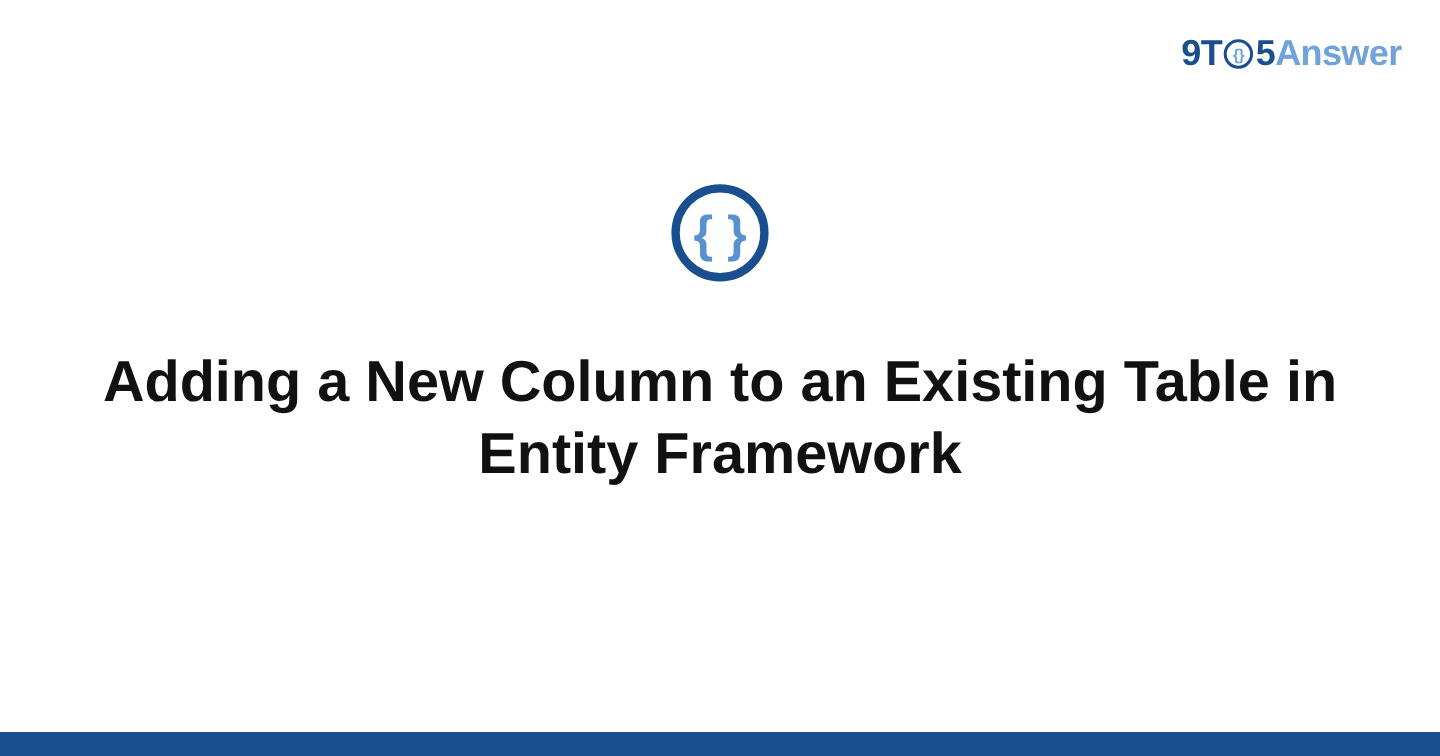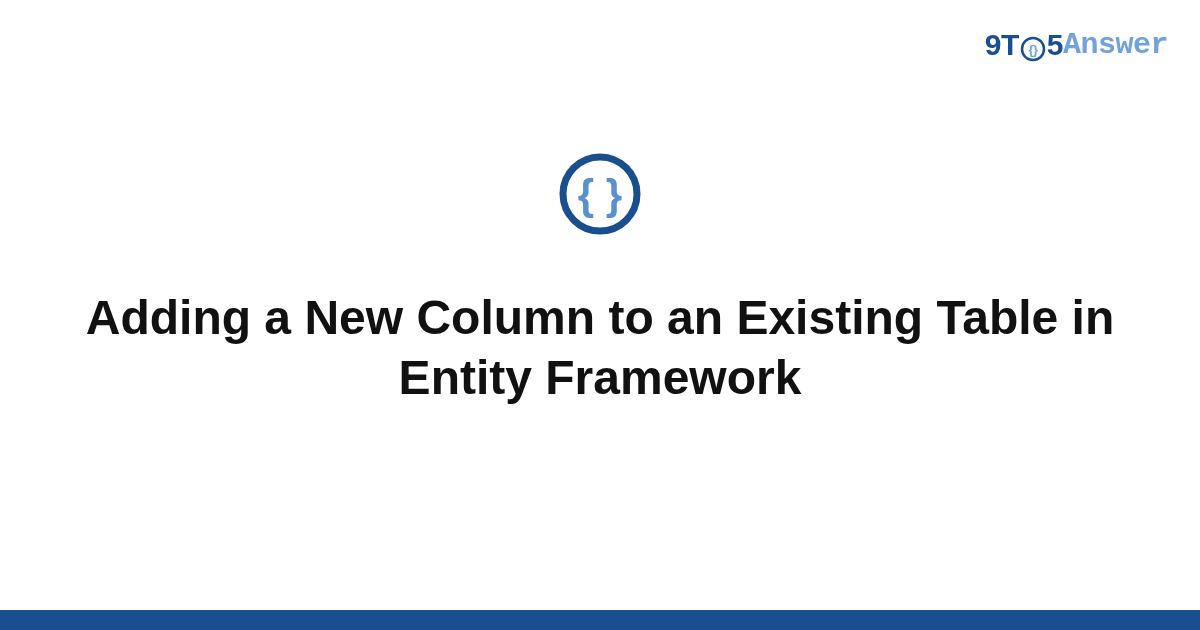--- a/index.html
+++ b/index.html
@@ -16,40 +16,39 @@
       overflow: hidden;
     }
     .logo-wrap {
       position: absolute;
       top: 28px;
       right: 32px;
       font-weight: 600;
       font-size: 30px;
       letter-spacing: -0.5px;
       display: flex;
-      align-items: flex-end;
+      align-items: center;
     }
     .logo-9t {
       color: #1a4f8f;
       font-weight: 700;
     }
     .logo-o {
       display: inline-flex;
       align-items: center;
       justify-content: center;
       margin: 0 1px;
     }
     .logo-5 {
       color: #1a4f8f;
       font-weight: 700;
     }
     .logo-answer {
       color: #6fa3d9;
       font-weight: 600;
-      font-family: Liberation Mono, monospace;
     }
     .content {
       position: absolute;
       top: 0;
       left: 0;
       right: 0;
       bottom: 0;
       display: flex;
       flex-direction: column;
       align-items: center;

